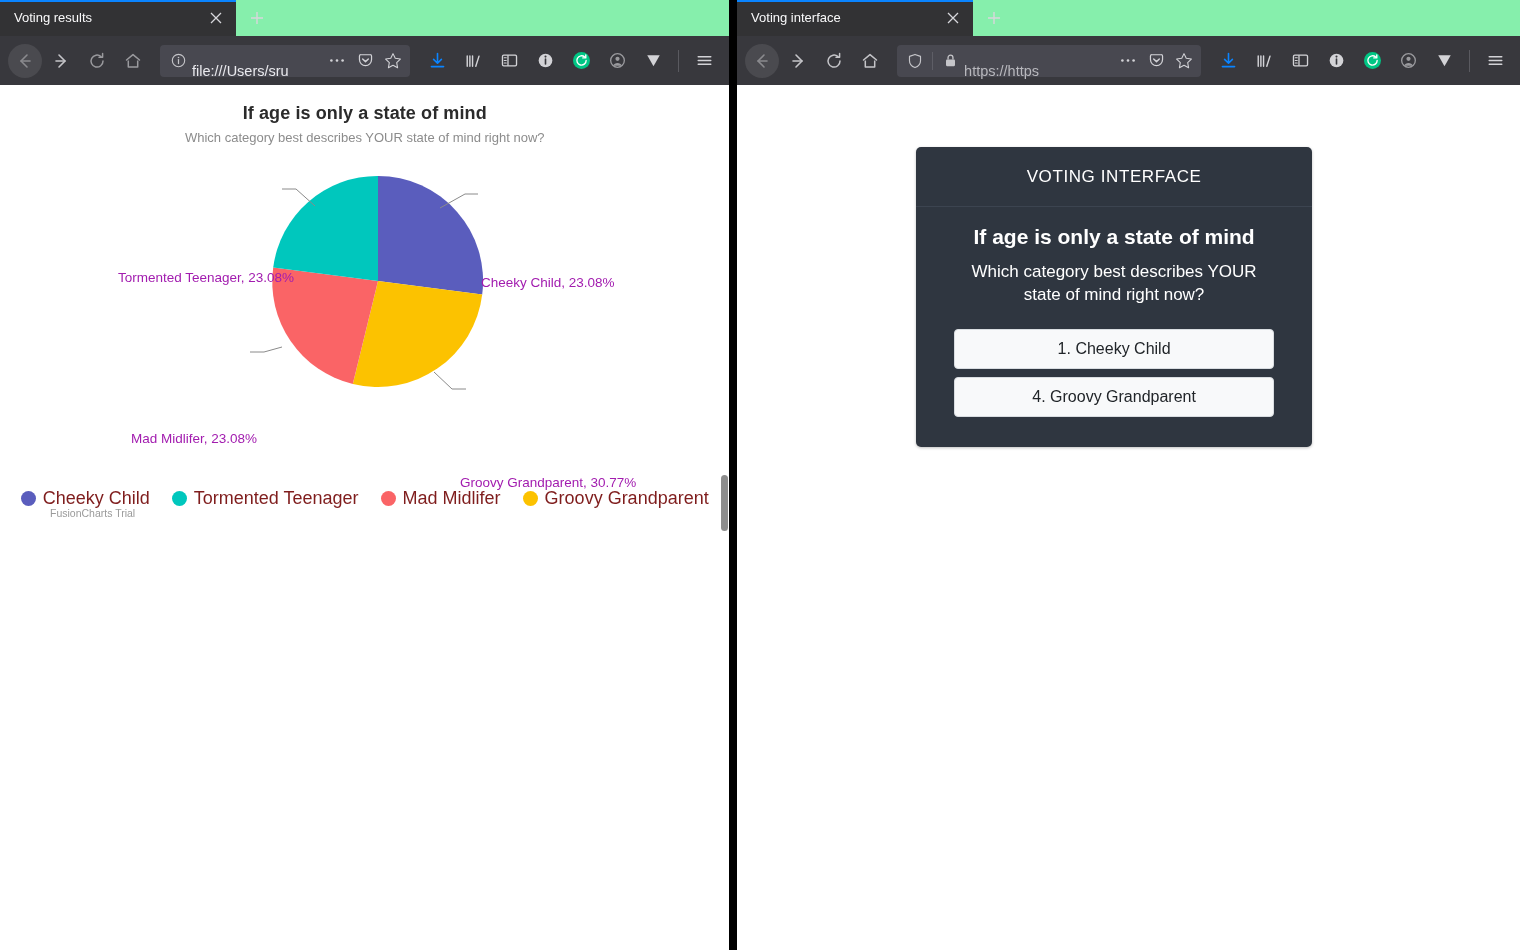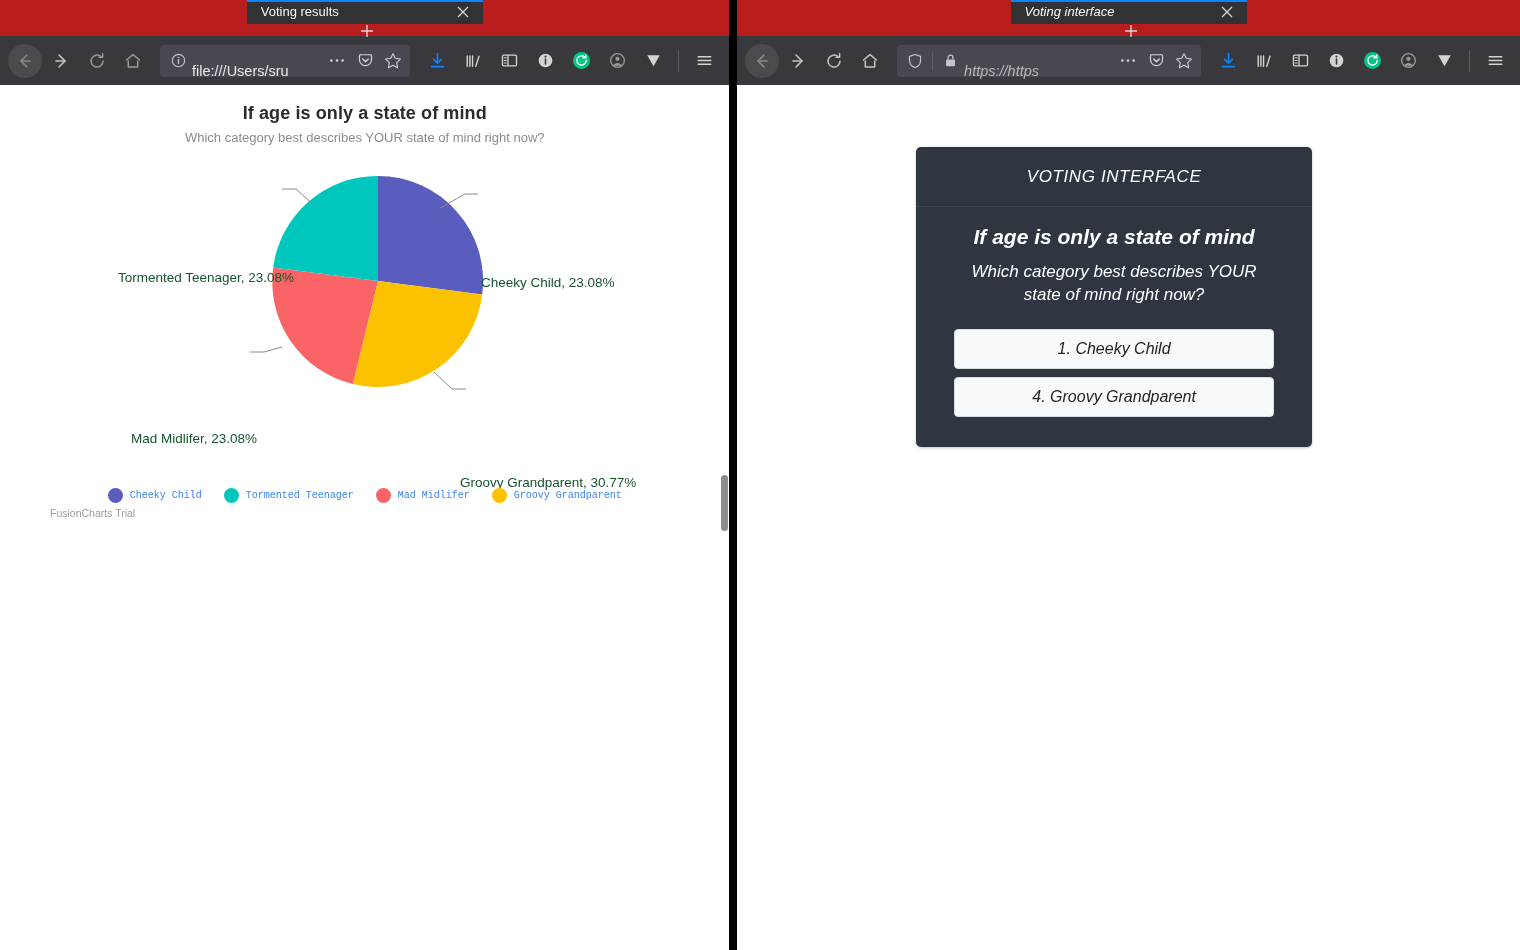--- a/index.html
+++ b/index.html
@@ -8,24 +8,24 @@
     background: #000;
     font-family: "Liberation Sans", sans-serif;
     overflow: hidden;
   }
   .desktop { position: relative; width: 1520px; height: 950px; display: flex; background:#000; }
 
   
   .window { position: relative; height: 950px; background:#000; overflow:hidden; }
   .window.left  { width: 764px; }
   .window.gap   { width: 8px;  background:#000; }
-  .window.right { width: 820px; font-style: italic; }
-
-  
-  .tabstrip { position:relative; height:36px; background:#b91c1c; display:flex; align-items:center;flex-direction:column; }
+  .window.right { width: 820px; }
+
+  
+  .tabstrip { position:relative; height:36px; background:#86efac; display:flex; align-items:center; }
   .tab {
     position:relative; height:36px; width:236px; background:#323234;
     display:flex; align-items:center; padding:0 8px 0 14px; gap:6px;
   }
   .tab.active::before {
     content:""; position:absolute; left:0; right:0; top:0; height:2px; background:#0a84ff;
   }
   .tab-title {
     flex:1; color:#f9f9fa; font-size:13px; line-height:16px;
     white-space:nowrap; overflow:hidden; text-overflow:ellipsis;
@@ -83,29 +83,29 @@
   .chart-area { position:relative; width:100%; height:100%; }
   .chart-title {
     text-align:center; margin-top:18px; color:#2b2b2b;
     font-size:18px; font-weight:bold; letter-spacing:.1px;
   }
   .chart-sub { text-align:center; margin-top:6px; color:#8c8c8c; font-size:13px; }
 
   .pie-wrap { position:relative; width:100%; height:330px; margin-top:16px; }
   .pie-svg { position:absolute; left:0; top:0; }
 
-  .callout { position:absolute; color:#14532d; font-size:13.5px; white-space:nowrap; }
+  .callout { position:absolute; color:#a21caf; font-size:13.5px; white-space:nowrap; }
 
   .legend {
     position:absolute; left:0; right:0; top:385px;
     display:flex; justify-content:center; align-items:center; gap:22px;
   }
   .legend-item { display:flex; align-items:center; gap:7px; }
   .legend-dot { width:15px; height:15px; border-radius:50%; }
-  .legend-label { color:#3b82f6; font-size:10px;font-family:Liberation Mono, monospace; }
+  .legend-label { color:#7f1d1d; font-size:18px; }
 
   .fc-trial { position:absolute; left:14px; top:404px; color:#9a9a9a; font-size:10.5px;padding-left:36px; }
 
   
   .pagescroll { position:absolute; right:0; top:0; width:9px; height:100%; background:#ffffff; }
   .pagescroll .thumb { position:absolute; left:1px; width:7px; border-radius:4px; background:#8d8d8d; }
 
   
   .vote-card {
     position:absolute; left:179px; top:62px; width:396px;

